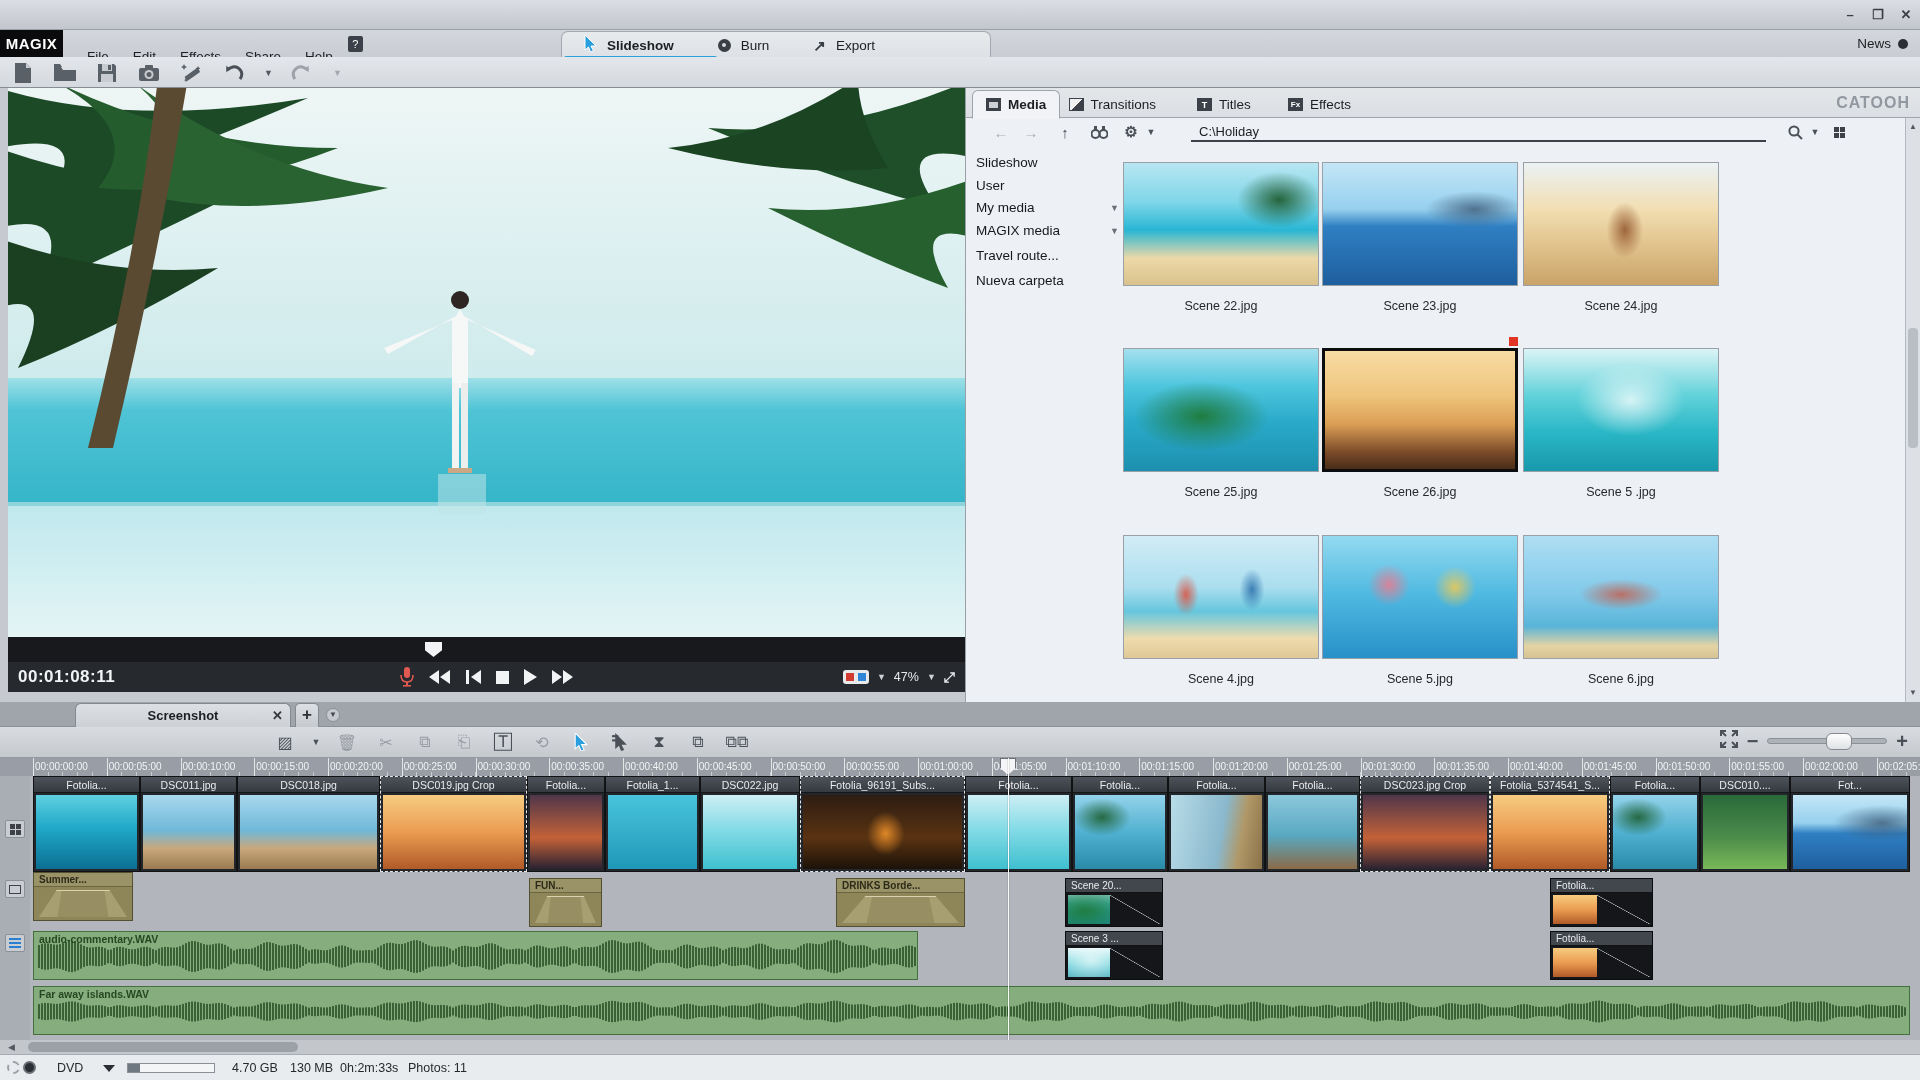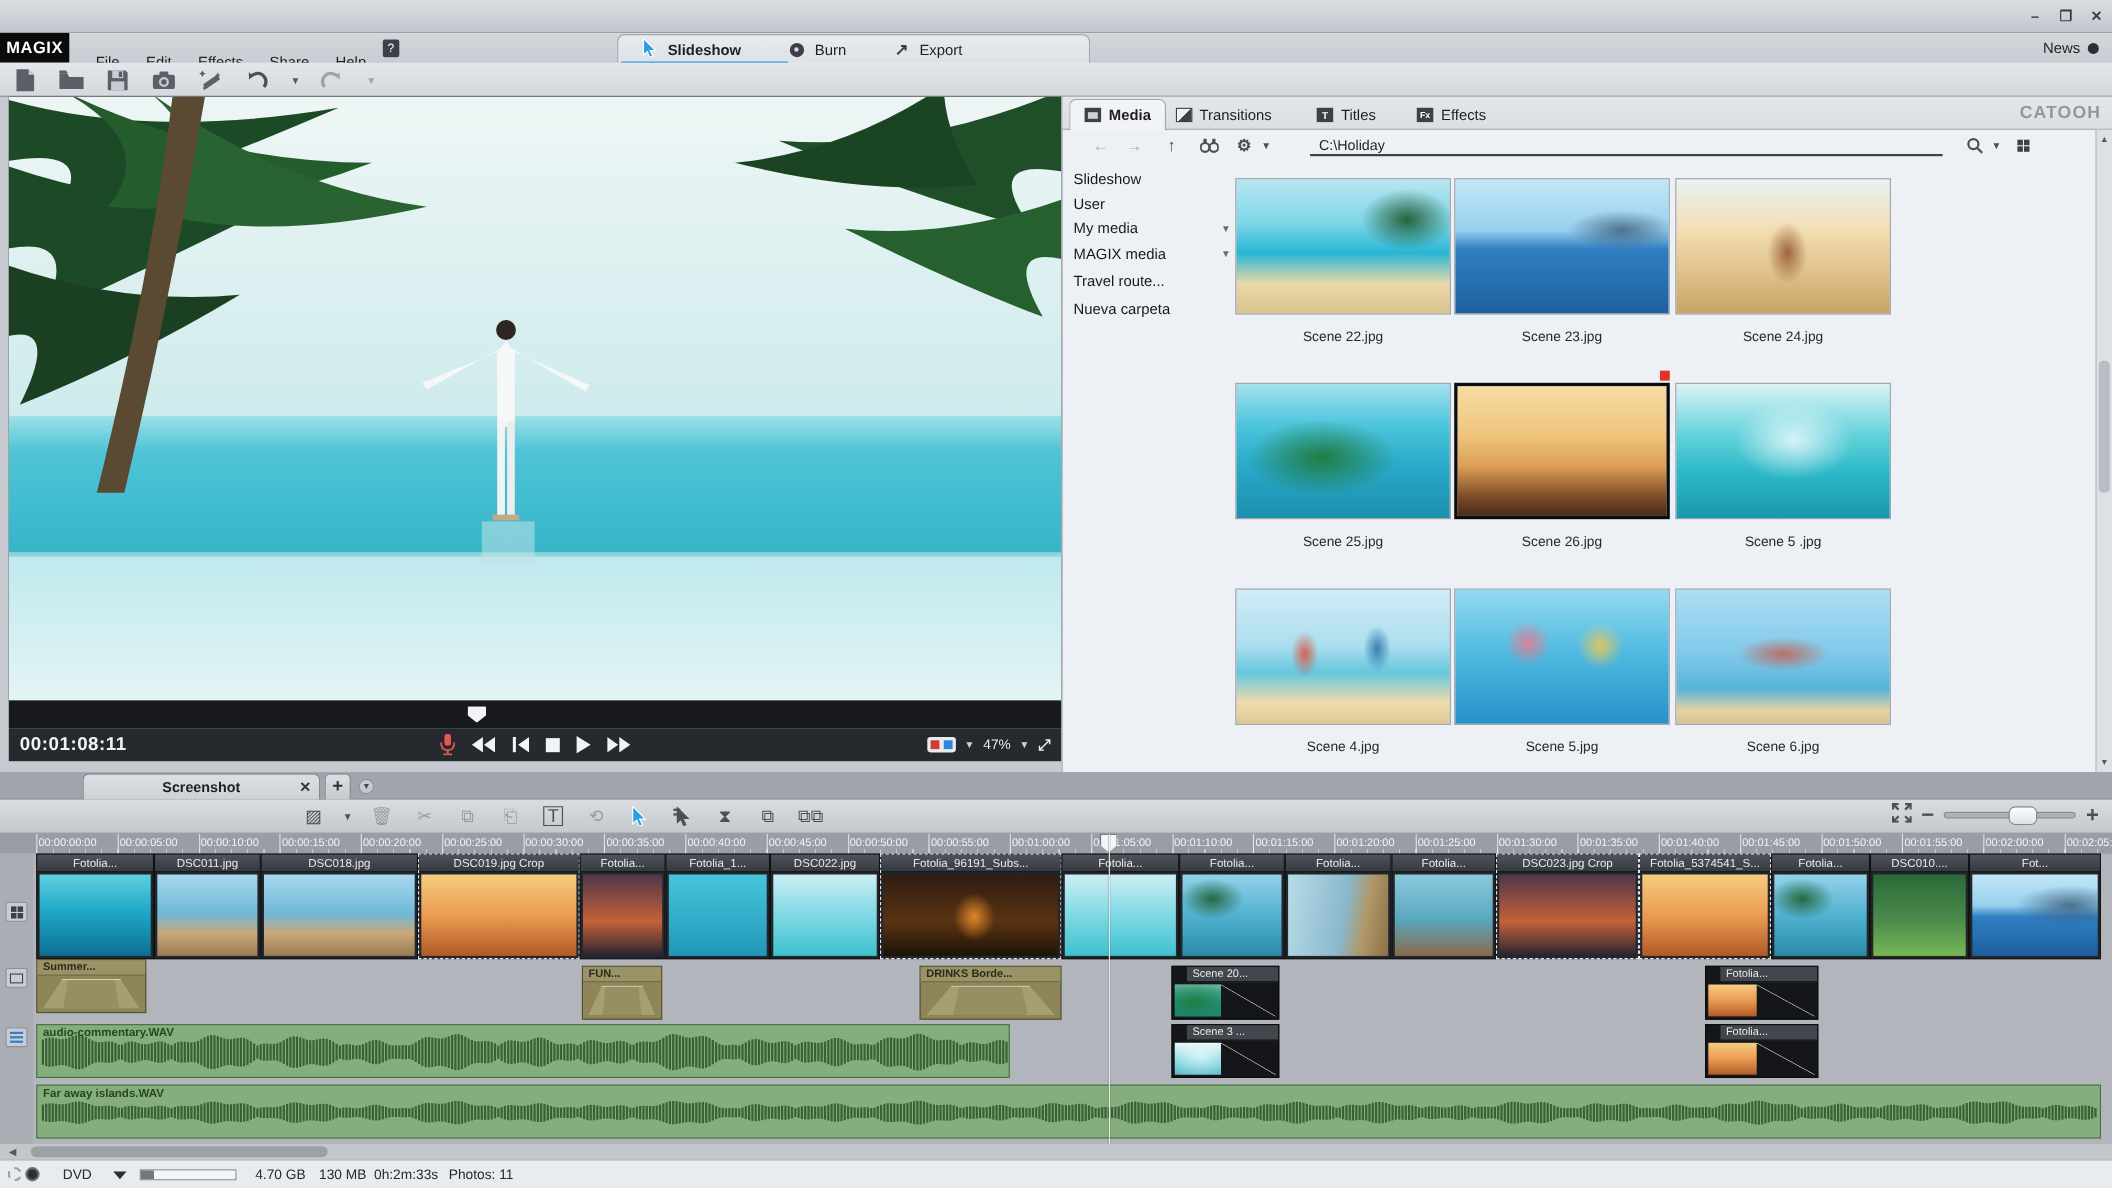--- a/index.html
+++ b/index.html
@@ -159,21 +159,21 @@
   .titleclip { position:absolute; height:49px; background:#8e8659; border:1px solid #535032; }
   .titleclip .th { height:14px; background:#9b9368; color:#2c2a18; font-size:10px; font-weight:bold; line-height:14px; padding:0 5px;
     white-space:nowrap; overflow:hidden; border-bottom:1px solid #6b6640; }
   .trap { position:absolute; left:5px; right:5px; top:17px; bottom:3px; background:#a79f72;
     clip-path:polygon(20% 0,80% 0,100% 100%,0 100%); border-top:1px solid #d8d2ae; }
   .trap::before { content:""; position:absolute; left:21%; right:21%; top:0; bottom:0; background:#978f63;
     clip-path:polygon(8% 0,92% 0,100% 100%,0 100%); }
 
   .imgclip { position:absolute; height:49px; background:#141619; border:1px solid #0a0b0d; }
   .imgclip .ih { height:14px; background:#42474d; color:#e9eaec; font-size:10px; line-height:14px; padding:0 5px;
-    white-space:nowrap; overflow:hidden; border-bottom:1px solid #101214;margin-left:13px; }
+    white-space:nowrap; overflow:hidden; border-bottom:1px solid #101214; }
   .imgclip .iimg { position:absolute; left:2px; top:16px; bottom:2px; width:44%; }
   .imgclip .fade { position:absolute; right:2px; top:16px; bottom:2px; width:52%;
     background:linear-gradient(to top right, transparent 48.5%, #b8bcc0 49.5%, transparent 51%); }
 
   .audioclip { position:absolute; height:49px; background:#85ad7d; border:1px solid #44703e; }
   .audioclip .ah { position:absolute; left:5px; top:1px; font-size:10.5px; font-weight:bold; color:#274722; z-index:2; white-space:nowrap; }
   .audioclip svg { position:absolute; left:0; top:0; }
 
   .playhead { position:absolute; left:1008px; top:56px; width:1px; height:282px; background:#fbfbfb; box-shadow:0 0 1px rgba(0,0,0,.8); }
   .phmark { position:absolute; left:1000px; top:56px; width:16px; height:17px; background:#f4f5f6; border:1px solid #6d7177;

